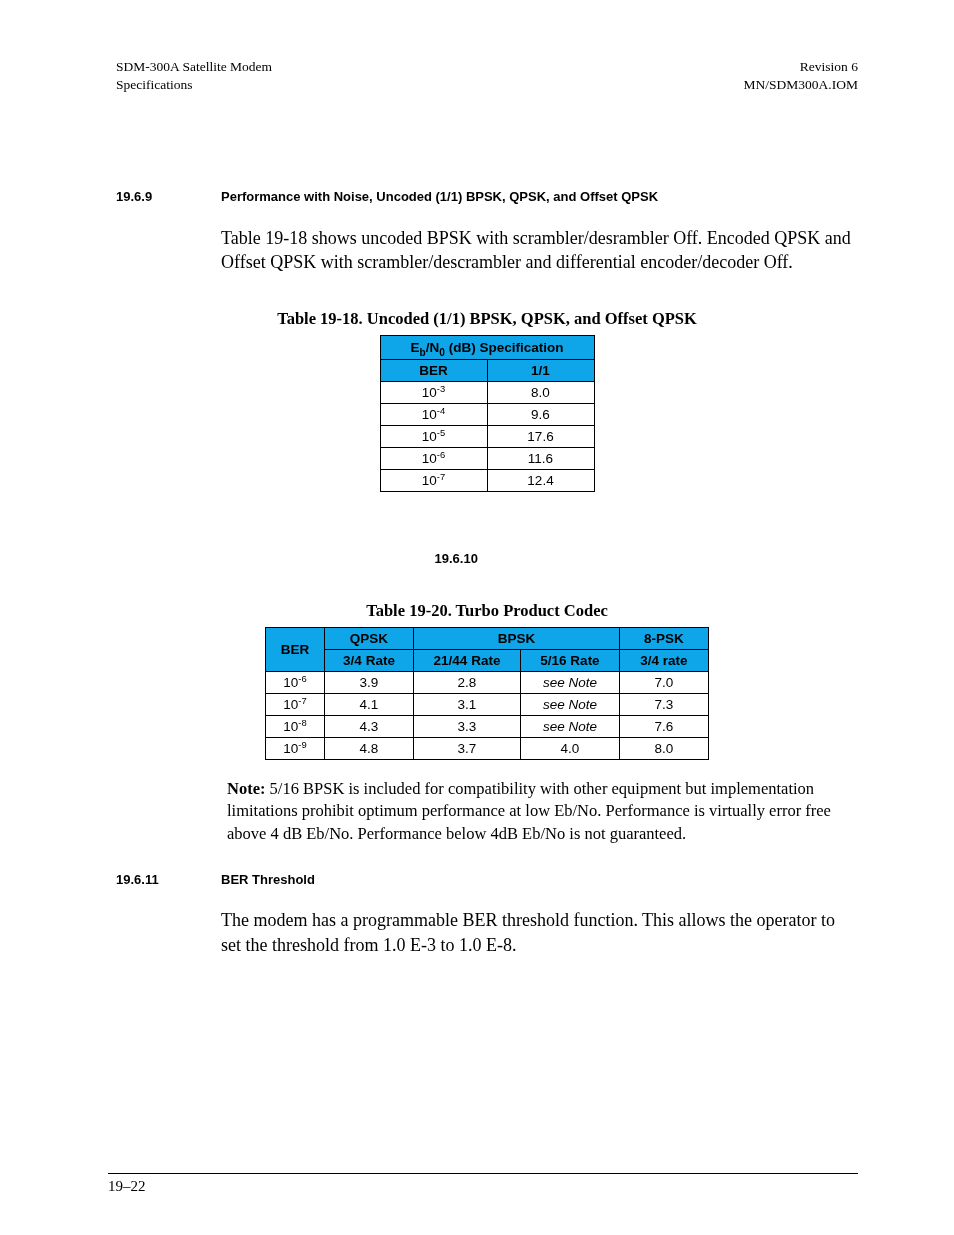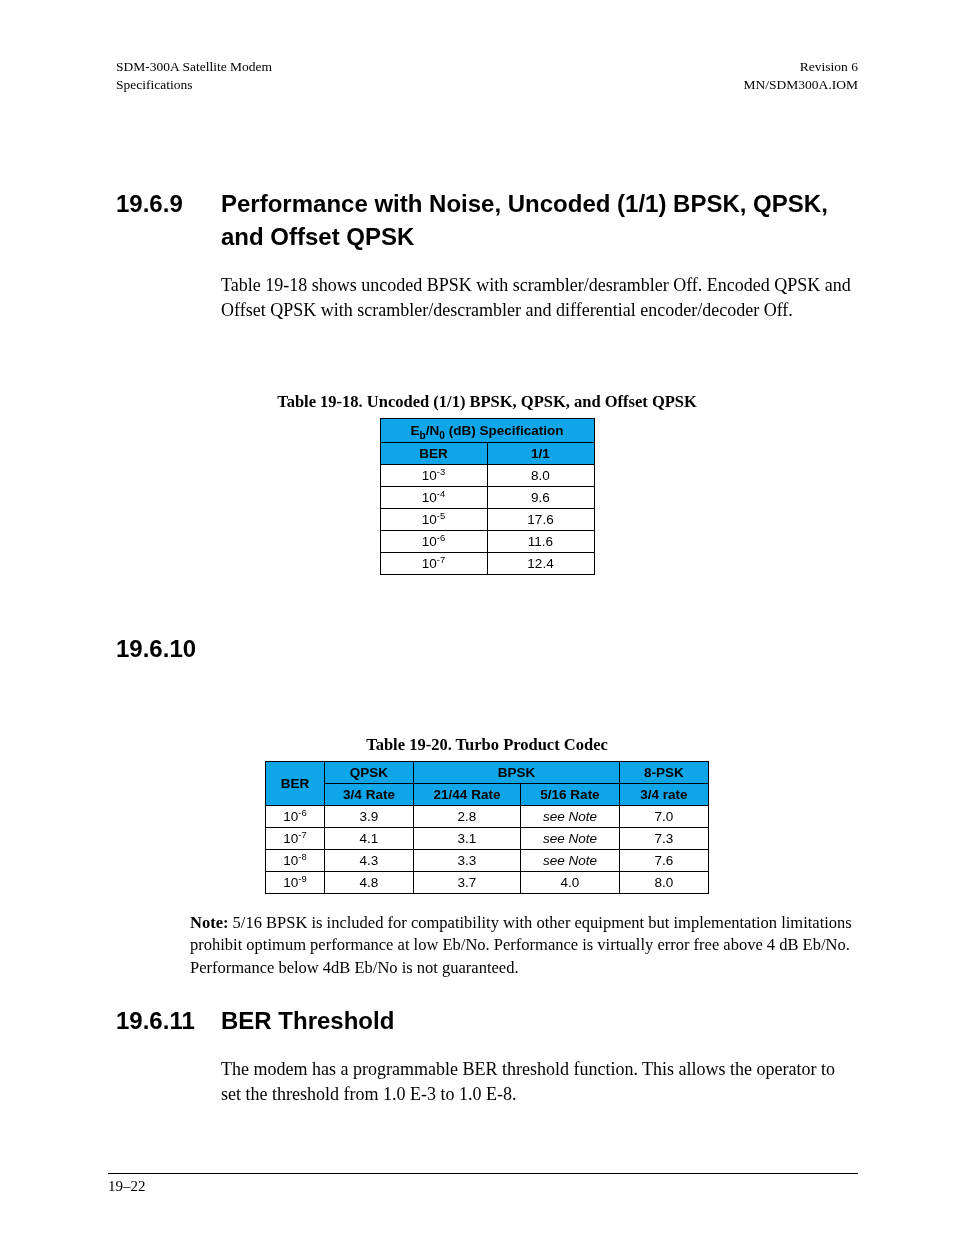--- a/index.html
+++ b/index.html
@@ -24,39 +24,39 @@
     line-height: 1.35;
     margin-bottom: 94px;
   }
   .header-col-left { text-align: left; }
   .header-col-right { text-align: right; }
 
   .section-head {
     display: flex;
     font-family: Arial, Helvetica, sans-serif;
     font-weight: bold;
-    font-size: 24px;
+    font-size: 13px;
     line-height: 1.35;
     margin-bottom: 20px;
+    justify-content: center;
   }
   .section-num { width: 105px; flex: 0 0 105px; }
   .section-title { flex: 1; }
 
   .body-indent {
     margin-left: 105px;
     font-size: 18px;
     line-height: 1.35;
   }
 
   .table-caption {
     text-align: center;
     font-weight: bold;
     font-size: 16.5px;
     margin-bottom: 6px;
-    margin-top: 36px;
   }
 
   table { border-collapse: collapse; }
   td, th {
     border: 1px solid #000;
     font-family: Arial, Helvetica, sans-serif;
     font-size: 13.5px;
     padding: 3px 8px;
     text-align: center;
     vertical-align: middle;
@@ -212,21 +212,21 @@
         <tr>
           <td class="w-ber">10<sup>-9</sup></td>
           <td class="w-qpsk">4.8</td>
           <td class="w-b1">3.7</td>
           <td class="w-b2">4.0</td>
           <td class="w-8p">8.0</td>
         </tr>
       </tbody>
   </table>
 
-  <div class="note-para body-indent" style="margin-left:74px">
+  <div class="note-para body-indent" style="margin-left:111px">
     <b>Note:</b><span> 5/16 BPSK is included for compatibility with other equipment but implementation limitations prohibit optimum performance at low Eb/No. Performance is virtually error free above 4 dB Eb/No. Performance below 4dB Eb/No is not guaranteed.</span>
   </div>
 
   <div style="height:26px"></div>
 
   <div class="section-head">
     <div class="section-num">19.6.11</div>
     <div class="section-title">BER Threshold</div>
   </div>
 

